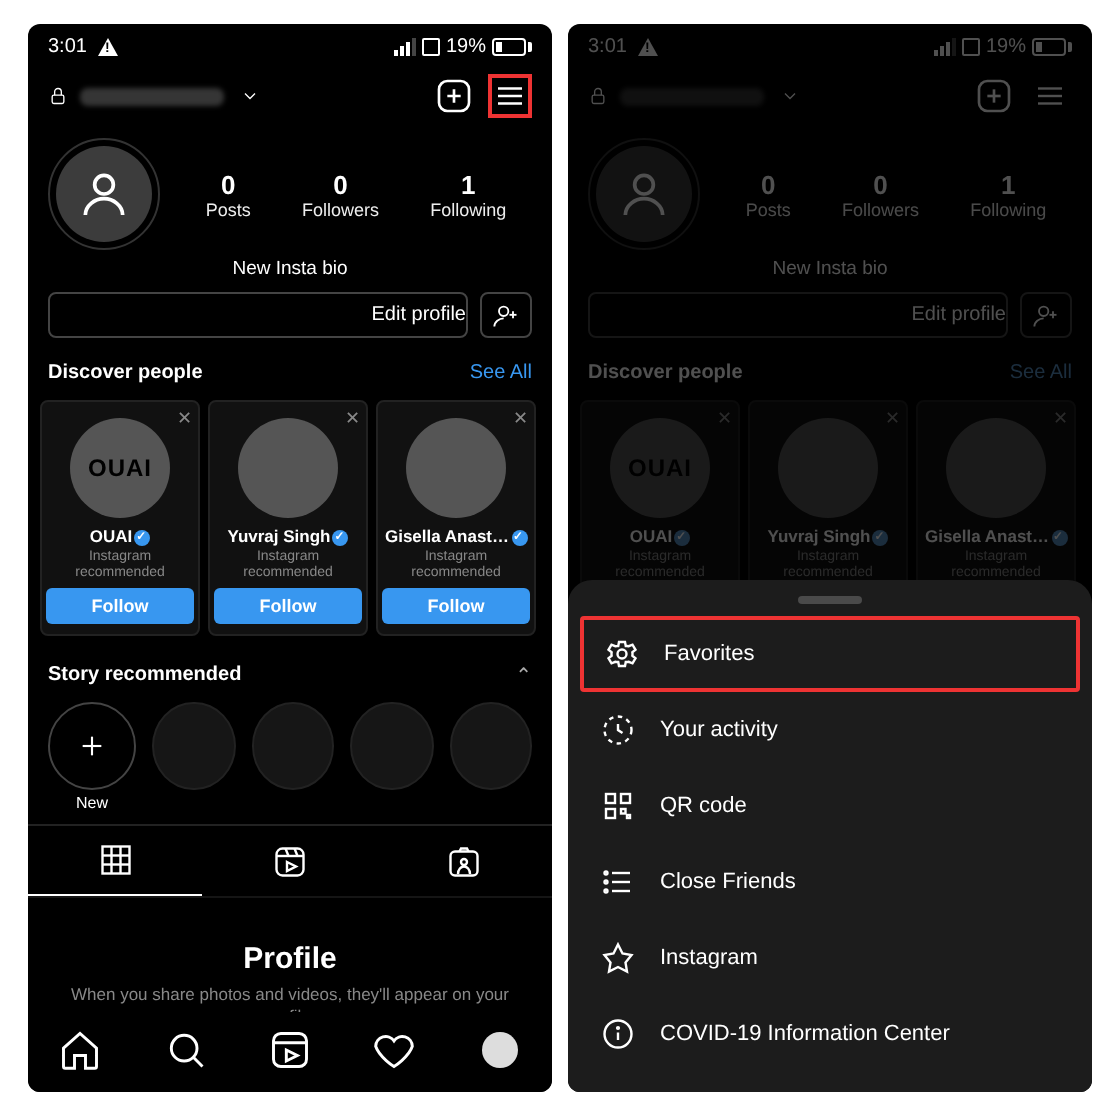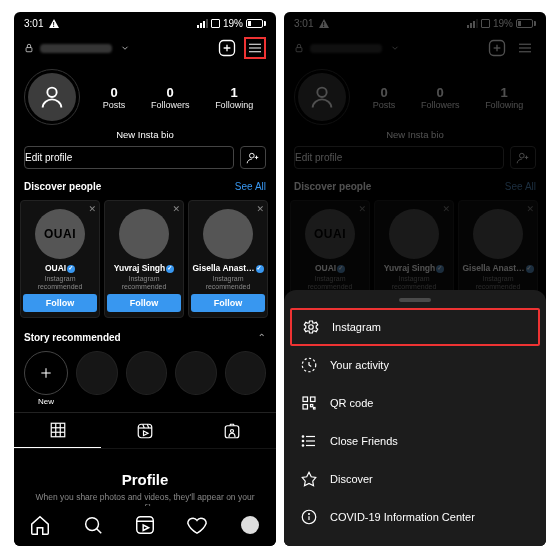--- a/index.html
+++ b/index.html
@@ -28,21 +28,21 @@
   .profrow { display:flex; align-items:center; padding:4px 10px 2px; gap:10px;}
   .avatar-ring { width:56px; height:56px; border-radius:50%; border:1.5px solid #333; display:flex; align-items:center; justify-content:center;}
   .avatar { width:48px; height:48px; border-radius:50%; background:#3c3c3c; display:flex; align-items:center; justify-content:center;}
   .avatar svg { width:28px; height:28px; }
   .stats { flex:1; display:flex; justify-content:space-around; }
   .stat { text-align:center; }
   .stat .n { font-size:13px; font-weight:600; }
   .stat .l { font-size:9px; color:#eee; }
   .bio { padding:2px 10px 6px; font-size:9.5px;text-align:center;}
   .editrow { display:flex; gap:6px; padding:0 10px 8px; align-items:stretch;}
-  .editbtn { flex:1; border:1px solid #444; border-radius:4px; text-align:left; padding:5px 0; font-size:10px; font-weight:500;}
+  .editbtn { flex:1; border:1px solid #444; border-radius:4px; text-align:right; padding:5px 0; font-size:10px; font-weight:500;}
   .addfriend { width:26px; border:1px solid #444; border-radius:4px; display:flex; align-items:center; justify-content:center;}
   .dhead { display:flex; justify-content:space-between; padding:4px 10px; font-size:10px; font-weight:600;}
   .seeall { color:#3897f0; font-weight:500;}
   .cards { display:flex; gap:4px; padding:4px 6px 8px; overflow:hidden;}
   .card { flex:0 0 80px; background:#111; border:1px solid #222; border-radius:4px; padding:6px 2px 5px; position:relative; text-align:center;}
   .card .x { position:absolute; top:3px; right:3px; color:#888; font-size:9px;}
   .card .pic { width:50px; height:50px; border-radius:50%; margin:2px auto 4px; background:#555; overflow:hidden;}
   .ouai { background:#fff; color:#000; display:flex; align-items:center; justify-content:center; font-weight:800; font-size:12px; letter-spacing:0.5px;}
   .man { background:radial-gradient(circle at 50% 30%, #6a4a2f 25%, #1b1410 70%);}
   .girl { background:radial-gradient(circle at 40% 35%, #e7bba6 18%, #6b3b3e 55%, #1a0e0f 90%);}
@@ -406,21 +406,21 @@
   </div>
   <div class="scrim"></div>
 
   <div class="sheet">
     <div class="handle"></div>
     <div class="mitem hl">
       <svg viewBox="0 0 24 24">
             <circle cx="12" cy="12" r="3"></circle>
             <path d="M19 12a7 7 0 0 0-.1-1.2l2.1-1.6-2-3.4-2.5 1a7 7 0 0 0-2-.1L14 4h-4l-.5 2.7a7 7 0 0 0-2 .1l-2.5-1-2 3.4 2.1 1.6A7 7 0 0 0 5 12a7 7 0 0 0 .1 1.2l-2.1 1.6 2 3.4 2.5-1a7 7 0 0 0 2 .1L10 20h4l.5-2.7a7 7 0 0 0 2-.1l2.5 1 2-3.4-2.1-1.6A7 7 0 0 0 19 12z"></path>
           </svg>
-      <span>Instagram</span>
+      <span>Favorites</span>
     </div>
     <div class="mitem">
       <svg viewBox="0 0 24 24">
             <circle cx="12" cy="12" r="9" stroke-dasharray="3 3"></circle>
             <polyline points="12 8 12 12 15 14"></polyline>
           </svg>
       <span>Your activity</span>
     </div>
     <div class="mitem">
       <svg viewBox="0 0 24 24">
@@ -440,21 +440,21 @@
             <circle cx="4" cy="6" r="1"></circle>
             <circle cx="4" cy="12" r="1"></circle>
             <circle cx="4" cy="18" r="1"></circle>
           </svg>
       <span>Close Friends</span>
     </div>
     <div class="mitem">
       <svg viewBox="0 0 24 24">
             <polygon points="12 3 15 9 21 10 17 15 18 21 12 18 6 21 7 15 3 10 9 9"></polygon>
           </svg>
-      <span>Discover</span>
+      <span>Instagram</span>
     </div>
     <div class="mitem">
       <svg viewBox="0 0 24 24">
             <circle cx="12" cy="12" r="9"></circle>
             <line x1="12" y1="11" x2="12" y2="16"></line>
             <circle cx="12" cy="8" r="0.6" fill="#fff"></circle>
           </svg>
       <span>COVID-19 Information Center</span>
     </div>
   </div>

